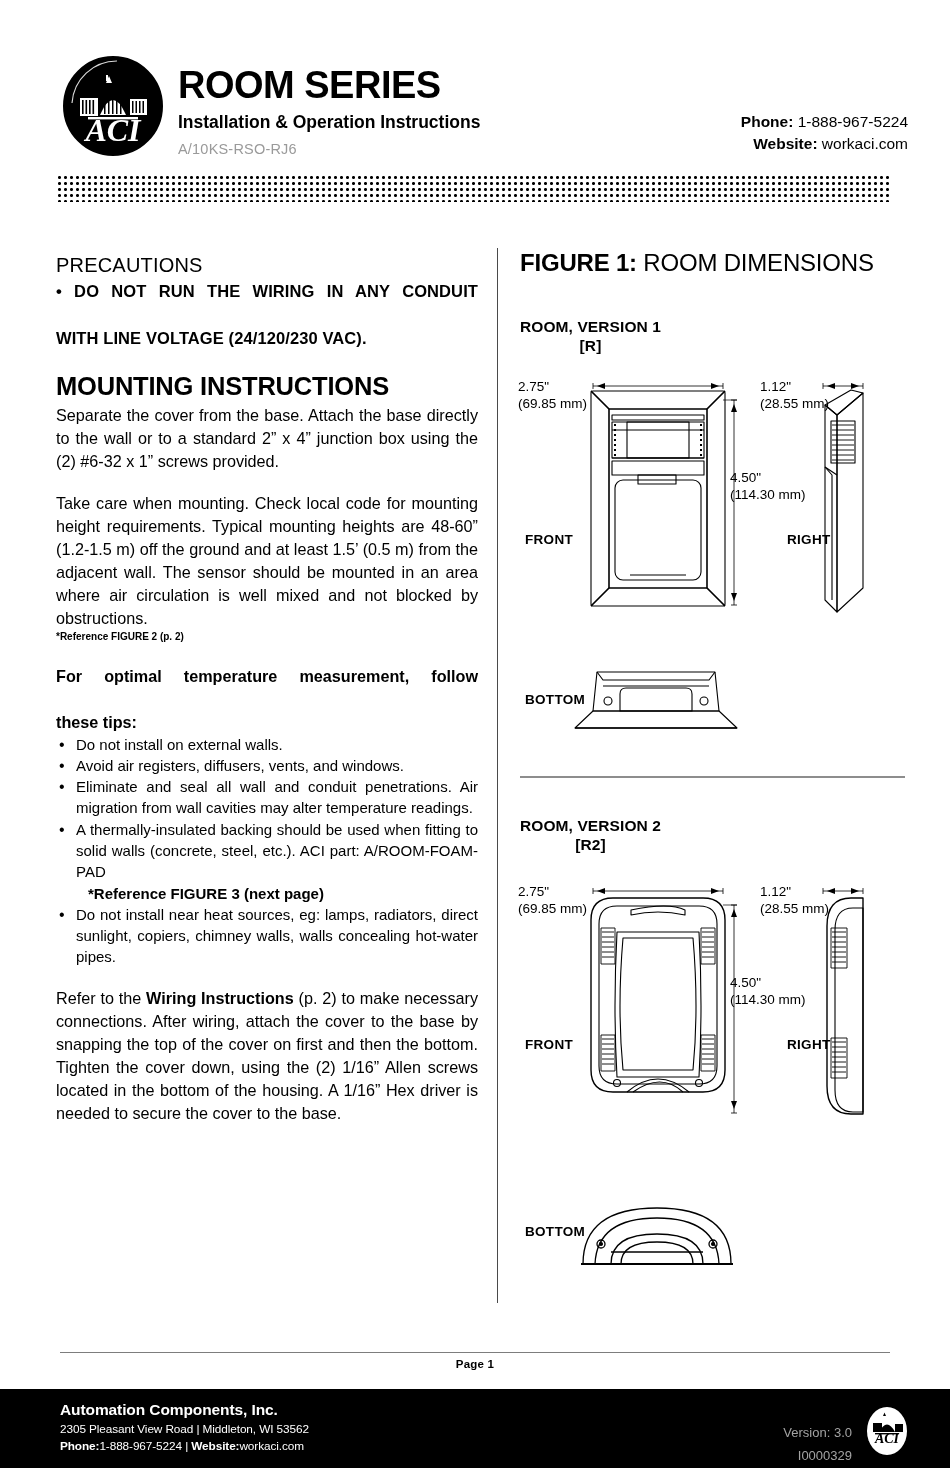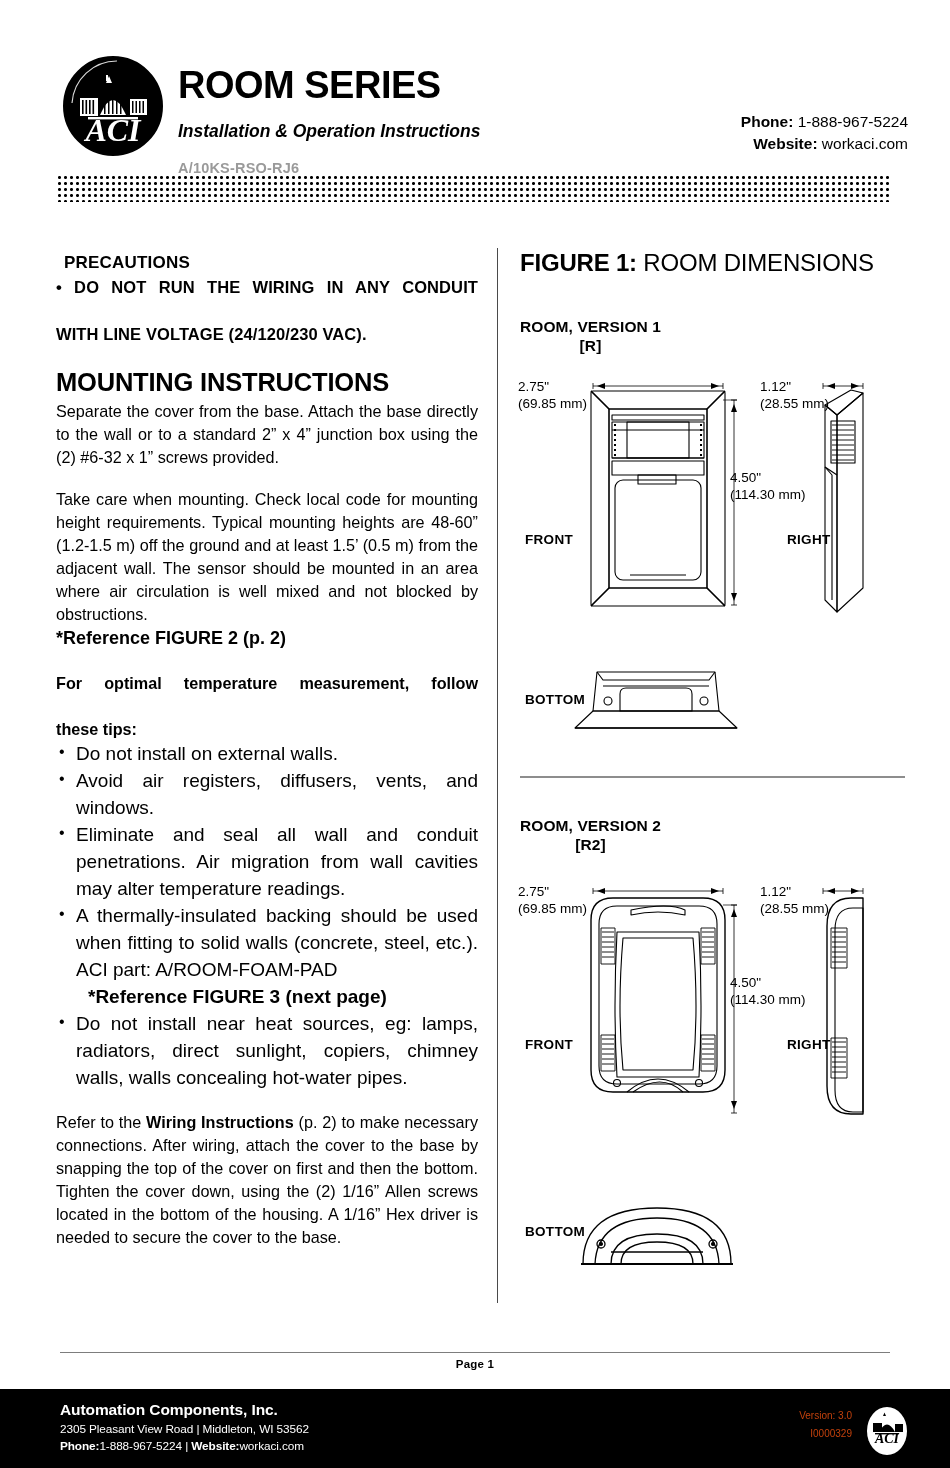--- a/index.html
+++ b/index.html
@@ -17,26 +17,26 @@
   
   .header{position:absolute;left:0;top:0;width:950px;height:170px;}
   .logo{position:absolute;left:62px;top:55px;width:102px;height:102px;}
   .logo svg{display:block;}
   .title-block{position:absolute;left:178px;top:66px;}
   .doc-title{
     font-size:38px;font-weight:bold;letter-spacing:-0.5px;line-height:1;
     margin:0;white-space:nowrap;
   }
   .doc-subtitle{
-    font-size:17.5px;font-weight:bold;font-style:italic;line-height:1.2;
-    margin-top:17px;white-space:nowrap;
+    font-size:17.5px;font-weight:bold;line-height:1.2;
+    margin-top:8px;white-space:nowrap;
   }
   .doc-model{
-    font-size:14.5px;font-weight:bold;color:#9a9a9a;line-height:1.2;
-    margin-top:18px;white-space:nowrap;letter-spacing:0.2px;
+    font-size:14.5px;font-weight:normal;color:#9a9a9a;line-height:1.2;
+    margin-top:8px;white-space:nowrap;letter-spacing:0.2px;
   }
   .contact{
     position:absolute;right:42px;top:111px;text-align:right;
     font-size:15.5px;line-height:1.45;
   }
   .contact b{font-weight:bold;}
 
   
   .dotband{
     position:absolute;left:58px;top:176px;width:834px;height:26px;
@@ -50,48 +50,48 @@
   .col-divider{
     position:absolute;left:497px;top:248px;width:1px;height:1055px;
     background:#4a4a4a;
   }
 
   
   .left-col{
     position:absolute;left:56px;top:252px;width:422px;
   }
   .h-precautions{
-    font-size:17px;font-weight:bold;letter-spacing:0.2px;line-height:1.3;
-    margin:0 0 2px 8px;
+    font-size:20px;font-weight:normal;letter-spacing:0.2px;line-height:1.3;
+    margin:0 0 2px 0;
   }
   .warn{
     font-size:16.5px;font-weight:bold;line-height:1.42;
     text-align:justify;text-justify:inter-word;margin:0;
     letter-spacing:0.1px;
   }
   .warn .l1,.warn .l2{display:block;}
   .warn .l1{text-align:justify;}
   .warn .l1::after{content:"";display:inline-block;width:100%;}
   .h-mounting{
     font-size:25.5px;font-weight:bold;letter-spacing:-0.2px;
     margin:22px 0 4px 0;line-height:1.1;
   }
   .body-p{
     font-size:16.2px;line-height:1.42;text-align:justify;margin:0;
   }
   .body-p.gap{margin-top:19px;}
-  .bold-ref{font-size:18px;font-weight:bold;line-height:1.42;margin:0;}
+  .bold-ref{font-size:10px;font-weight:bold;line-height:1.42;margin:0;}
   .tips-head{
     font-size:16.2px;font-weight:bold;line-height:1.42;
     text-align:justify;margin:20px 0 0 0;
   }
   .tips-head .l1::after{content:"";display:inline-block;width:100%;}
   ul.tips{list-style:none;margin:0;padding:0;}
   ul.tips li{
-    font-size:19px;line-height:1.42;text-align:justify;
+    font-size:15px;line-height:1.42;text-align:justify;
     padding-left:20px;position:relative;margin:0;
   }
   ul.tips li::before{
     content:"\2022";position:absolute;left:3px;top:0;font-size:16px;
   }
   .sub-ref{
     display:block;font-weight:bold;padding-left:12px;
   }
 
   
@@ -133,22 +133,22 @@
     position:absolute;left:0;top:1389px;width:950px;height:79px;background:#000;
   }
   .footer-left{
     position:absolute;left:60px;top:11px;color:#fff;
   }
   .f-company{font-size:15.5px;font-weight:bold;line-height:1.25;letter-spacing:-0.1px;}
   .f-addr{font-size:11.8px;line-height:1.45;margin-top:2px;letter-spacing:-0.1px;}
   .f-phone{font-size:11.8px;line-height:1.45;letter-spacing:-0.1px;}
   .f-phone b,.f-addr b{font-weight:bold;}
   .footer-right{
-    position:absolute;right:98px;top:18px;color:#c2410c;text-align:right;
-    font-size:10px;line-height:1.75;
+    position:absolute;right:98px;top:33px;color:#a3a3a3;text-align:right;
+    font-size:13px;line-height:1.75;
   }
   .footer-logo{position:absolute;right:38px;top:17px;width:50px;height:50px;}
 </style>
 </head>
 <body>
 
 <div class="page">
 
   <div class="header">
 

